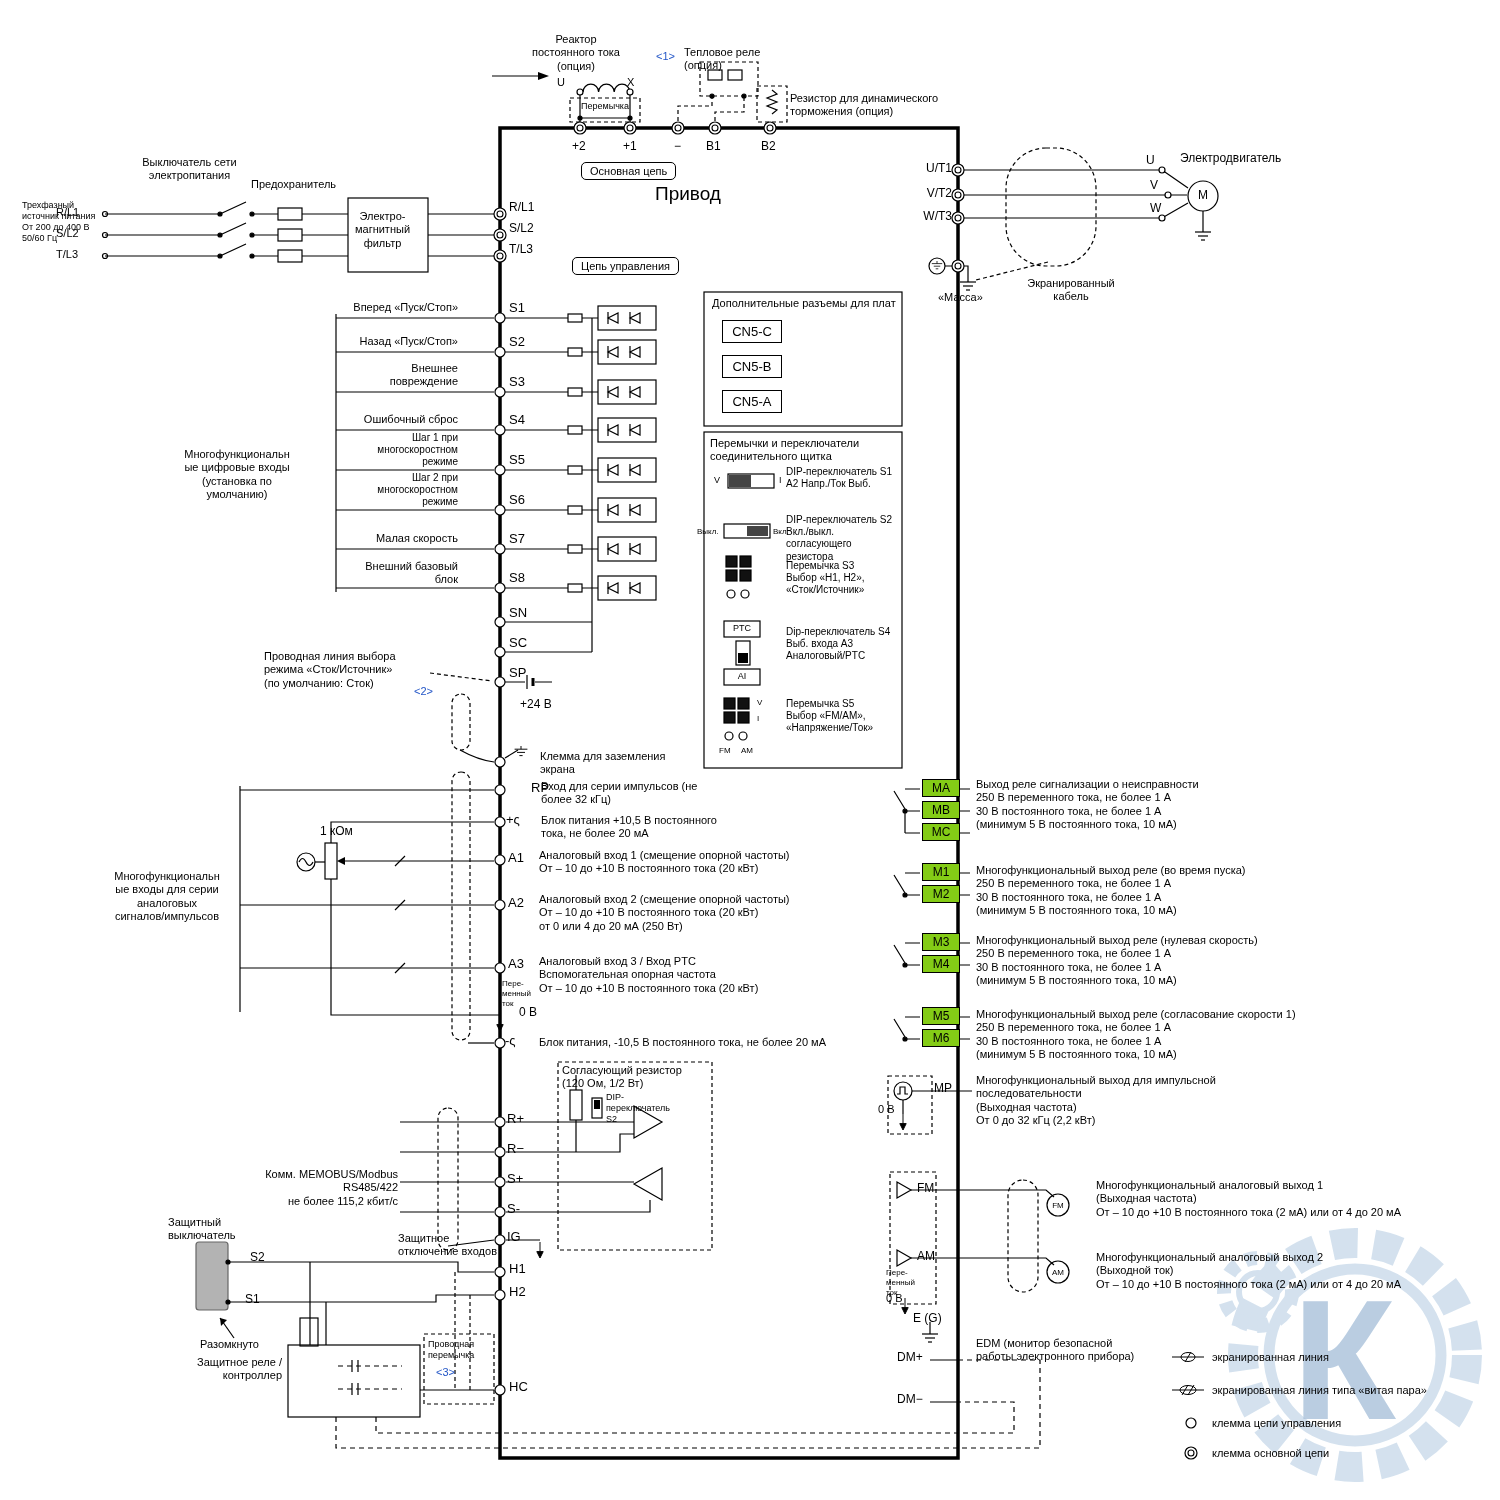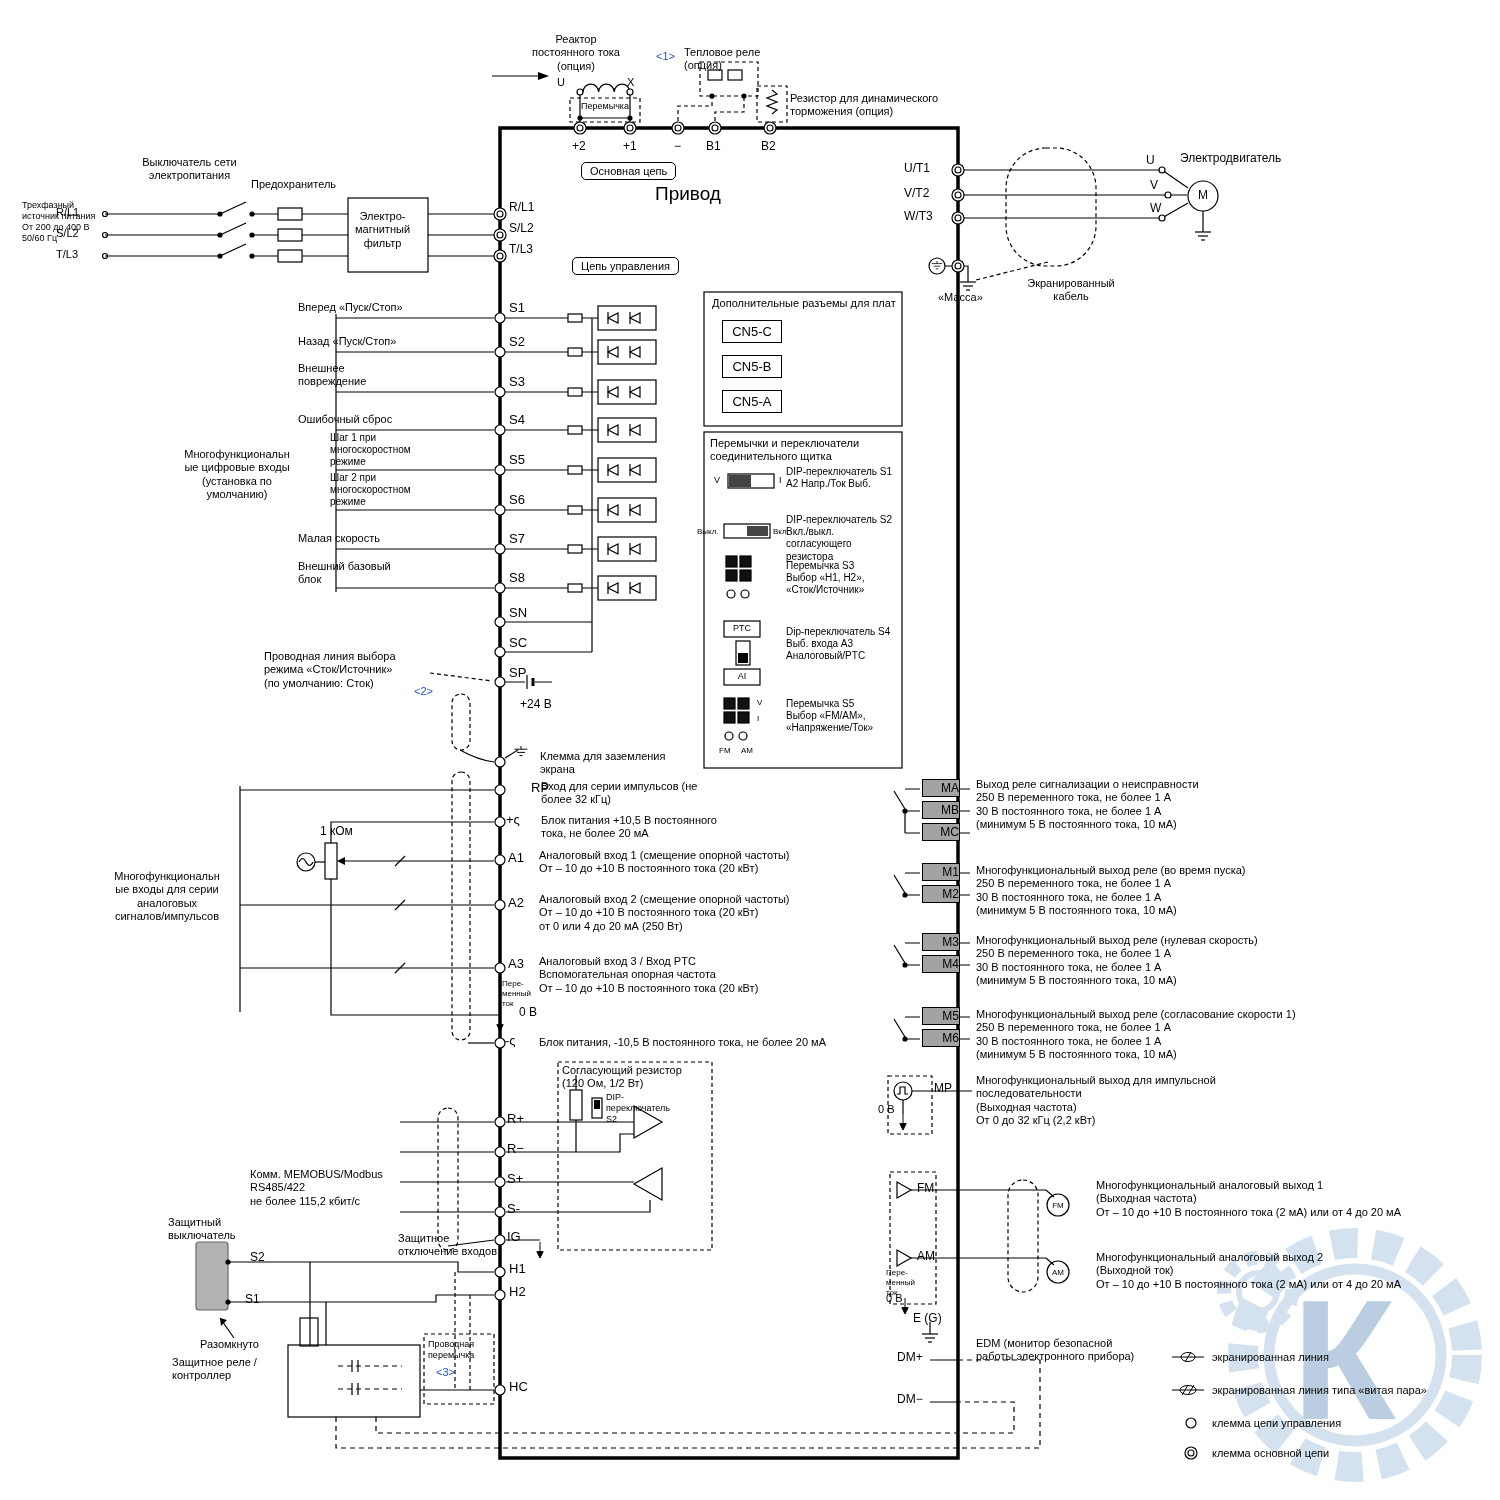--- a/index.html
+++ b/index.html
@@ -2,27 +2,27 @@
 <html style="--ref-blue: #2356c7; --watermark-letter: #a9c1da; --watermark-gear: #c6d8e9;"><head>
 <meta charset="utf-8">
 <style>
   html,body{margin:0;padding:0;background:#fff}
   #stage{position:relative;width:1500px;height:1500px;background:#fff;
          font-family:"Liberation Sans","DejaVu Sans",sans-serif;color:#000;overflow:hidden}
   svg{position:absolute;left:0;top:0}
   .lbl{position:absolute;white-space:pre-line;font-size:12px;line-height:1.22}
   .s8{font-size:8px}.s9{font-size:9px}.s10{font-size:10px}.s11{font-size:11px}
   .s13{font-size:13px}.s28{font-size:19px}
-  .c{text-align:center}.r{text-align:left}
+  .c{text-align:center}.r{text-align:right}
   .blue{color:var(--ref-blue,#2356c7)}
   .boxed{border:1px solid #000;border-radius:5px;padding:2px 8px;background:#fff;font-size:11px}
   .cn{position:absolute;border:1.4px solid #000;width:58px;text-align:center;padding:3px 0;
       font-size:13px;background:#fff}
-  .tbox{position:absolute;border:1.2px solid #000;width:36px;text-align:right;font-size:12px;
-        background:#a3a3a3;padding:1px 0}
+  .tbox{position:absolute;border:1.2px solid #000;width:36px;text-align:center;font-size:12px;
+        background:#84cc16;padding:1px 0}
   .note{position:absolute;border:1px solid #000;padding:4px 6px;font-size:10px;line-height:1.3;
         white-space:pre-line;background:#fff}
   .wm{position:absolute;font-weight:bold;color:var(--watermark-letter,#a9c1da);opacity:.8}
 </style>
 </head>
 <body>
 
 <div id="stage">
 
 <svg width="1500" height="1500">

